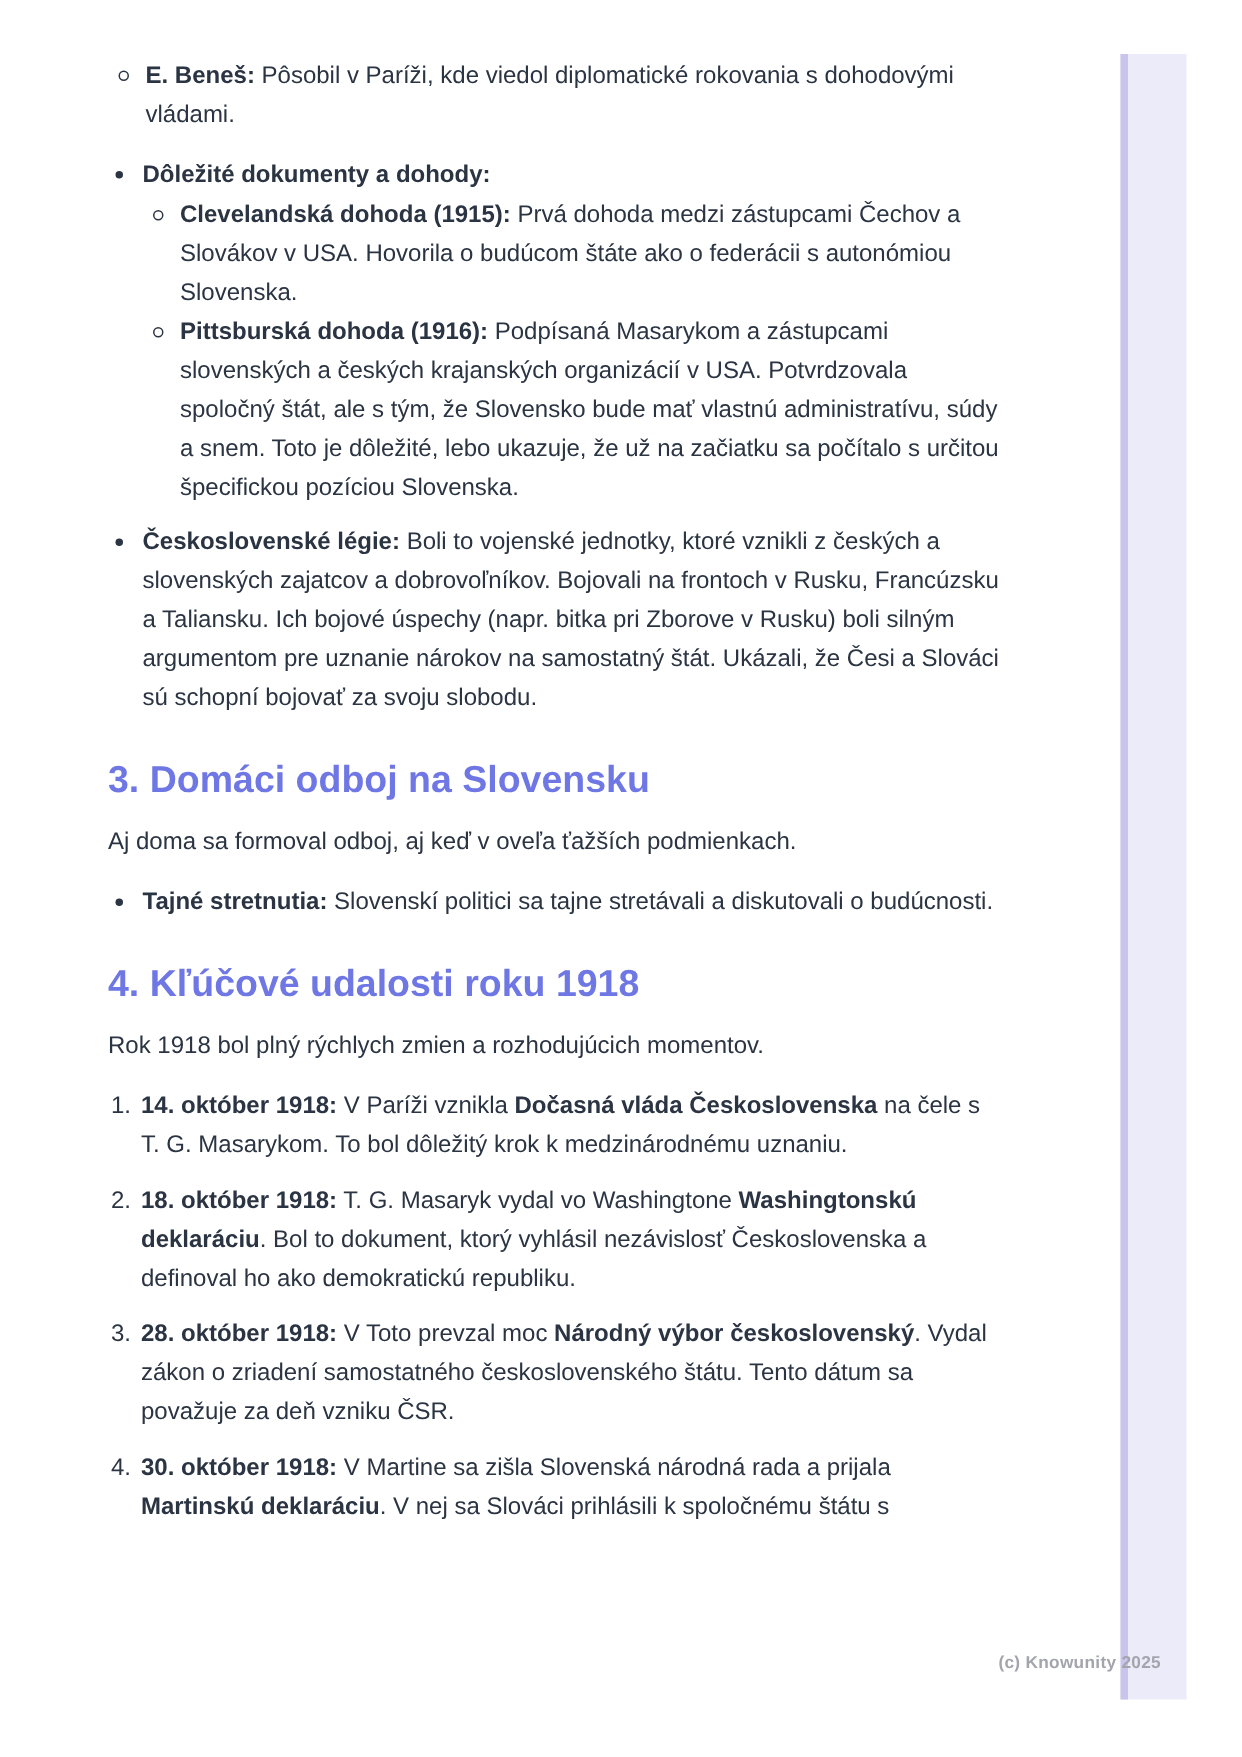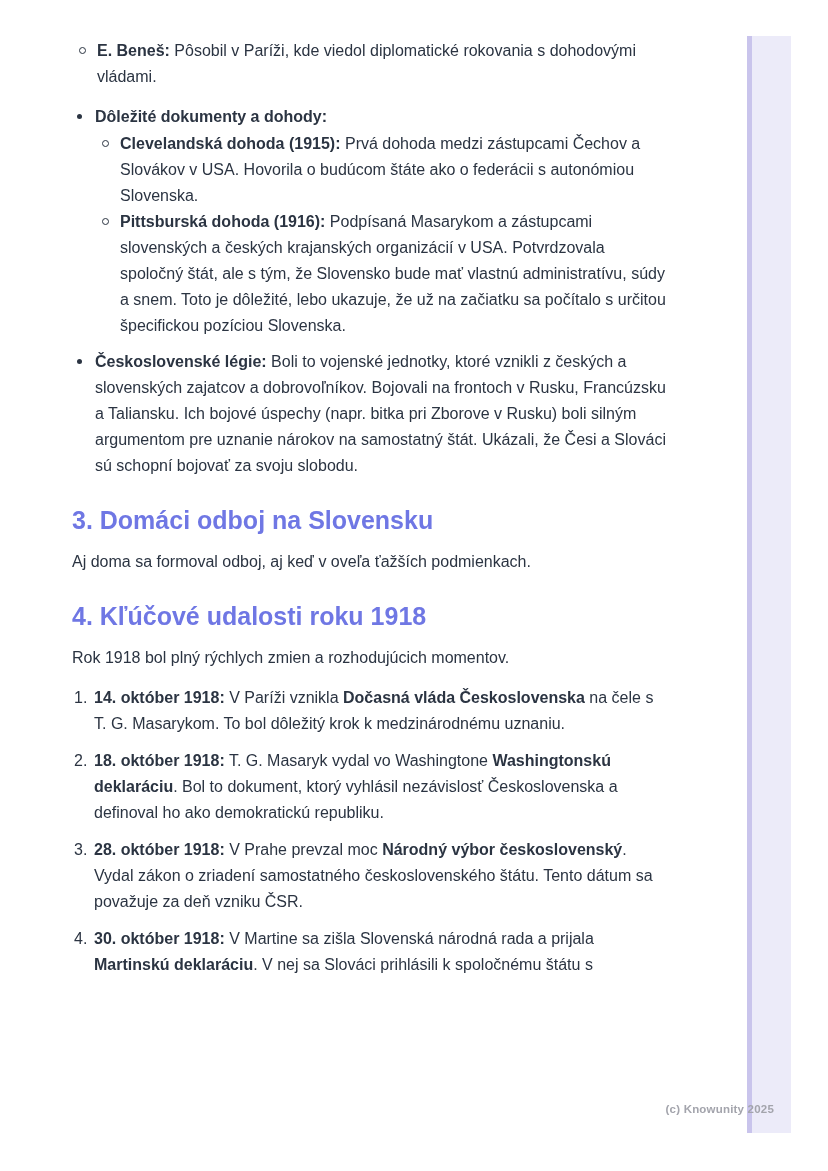--- a/index.html
+++ b/index.html
@@ -84,29 +84,30 @@
           <li><span class="ring"></span><span class="b">Pittsburská dohoda (1916):</span><span> Podpísaná Masarykom a zástupcami slovenských a českých krajanských organizácií v USA. Potvrdzovala spoločný štát, ale s tým, že Slovensko bude mať vlastnú administratívu, súdy a snem. Toto je dôležité, lebo ukazuje, že už na začiatku sa počítalo s určitou špecifickou pozíciou Slovenska.</span></li>
         </ul>
       </li>
       <li><span class="dot"></span><span class="b">Československé légie:</span><span> Boli to vojenské jednotky, ktoré vznikli z českých a slovenských zajatcov a dobrovoľníkov. Bojovali na frontoch v Rusku, Francúzsku a Taliansku. Ich bojové úspechy (napr. bitka pri Zborove v Rusku) boli silným argumentom pre uznanie nárokov na samostatný štát. Ukázali, že Česi a Slováci sú schopní bojovať za svoju slobodu.</span></li>
     </ul>
 
     <h2>3. Domáci odboj na Slovensku</h2>
     <p class="intro">Aj doma sa formoval odboj, aj keď v oveľa ťažších podmienkach.</p>
 
     <ul class="toplist">
+      <li><span class="dot"></span><span class="b">Tajné stretnutia:</span><span> Slovenskí politici sa tajne stretávali a diskutovali o budúcnosti.</span></li>
     </ul>
 
     <h2>4. Kľúčové udalosti roku 1918</h2>
     <p class="intro">Rok 1918 bol plný rýchlych zmien a rozhodujúcich momentov.</p>
 
     <ol class="events">
       <li><span class="num">1.</span><span class="b">14. október 1918:</span><span> V Paríži vznikla </span><span class="b">Dočasná vláda Československa</span><span> na čele s T. G. Masarykom. To bol dôležitý krok k medzinárodnému uznaniu.</span></li>
       <li><span class="num">2.</span><span class="b">18. október 1918:</span><span> T. G. Masaryk vydal vo Washingtone </span><span class="b">Washingtonskú deklaráciu</span><span>. Bol to dokument, ktorý vyhlásil nezávislosť Československa a definoval ho ako demokratickú republiku.</span></li>
-      <li><span class="num">3.</span><span class="b">28. október 1918:</span><span> V Prahe prevzal moc </span><span class="b">Národný výbor československý</span><span>. Vydal zákon o zriadení samostatného československého štátu. Tento dátum sa považuje za deň vzniku ČSR.</span></li>
+      <li><span class="num">3.</span><span class="b">28. október 1918:</span><span> V Toto prevzal moc </span><span class="b">Národný výbor československý</span><span>. Vydal zákon o zriadení samostatného československého štátu. Tento dátum sa považuje za deň vzniku ČSR.</span></li>
       <li><span class="num">4.</span><span class="b">30. október 1918:</span><span> V Martine sa zišla Slovenská národná rada a prijala </span><span class="b">Martinskú deklaráciu</span><span>. V nej sa Slováci prihlásili k spoločnému štátu s</span></li>
     </ol>
 
   </main>
 
   <div class="scroll-stripe"></div>
 
   <div class="footer">(c) Knowunity 2025</div>
 
 </div>

